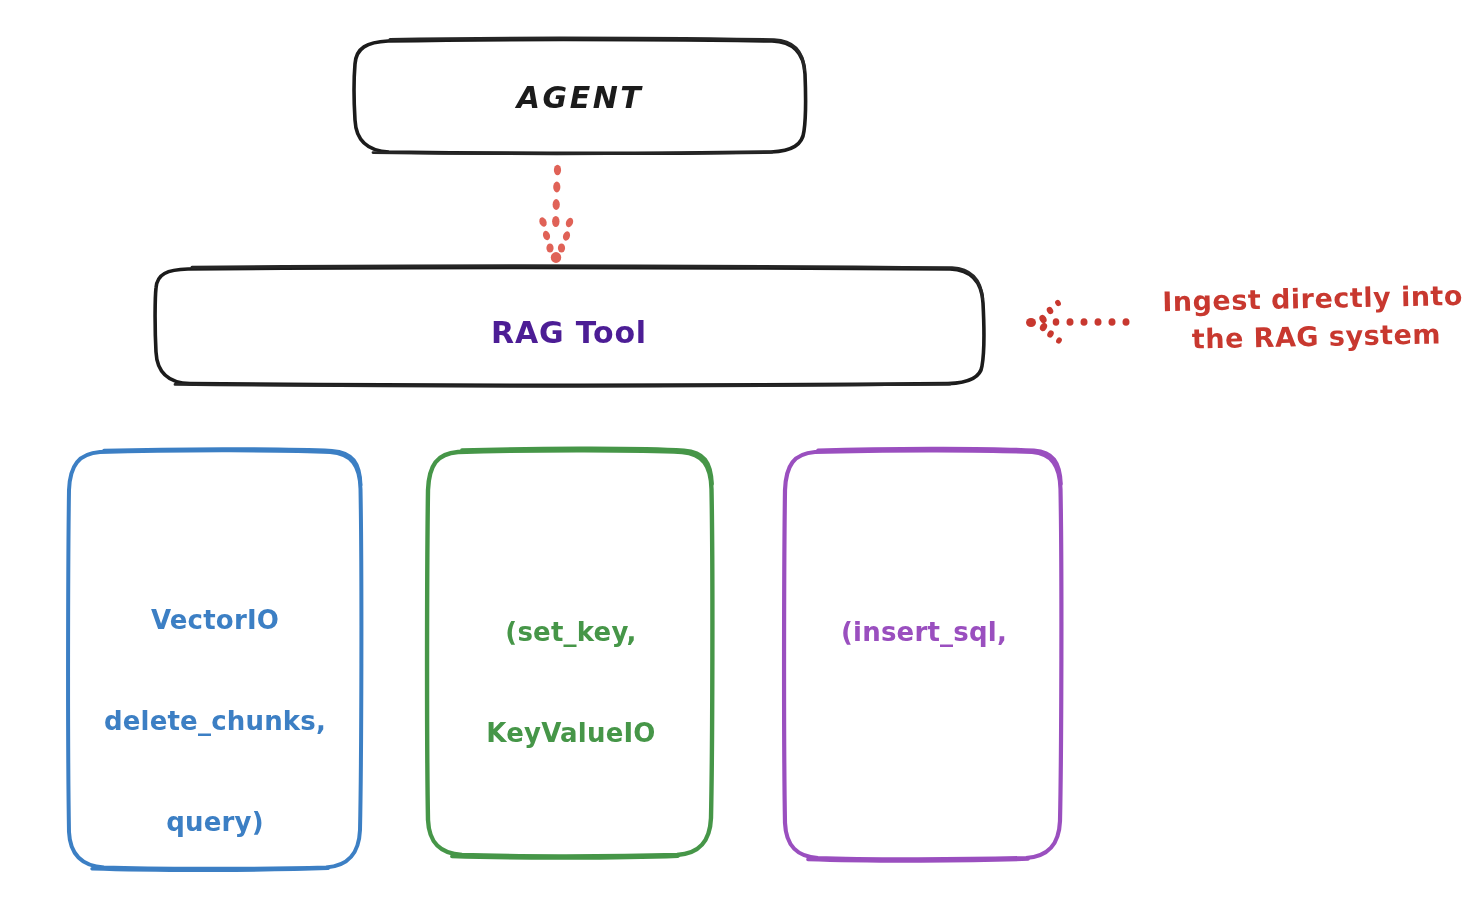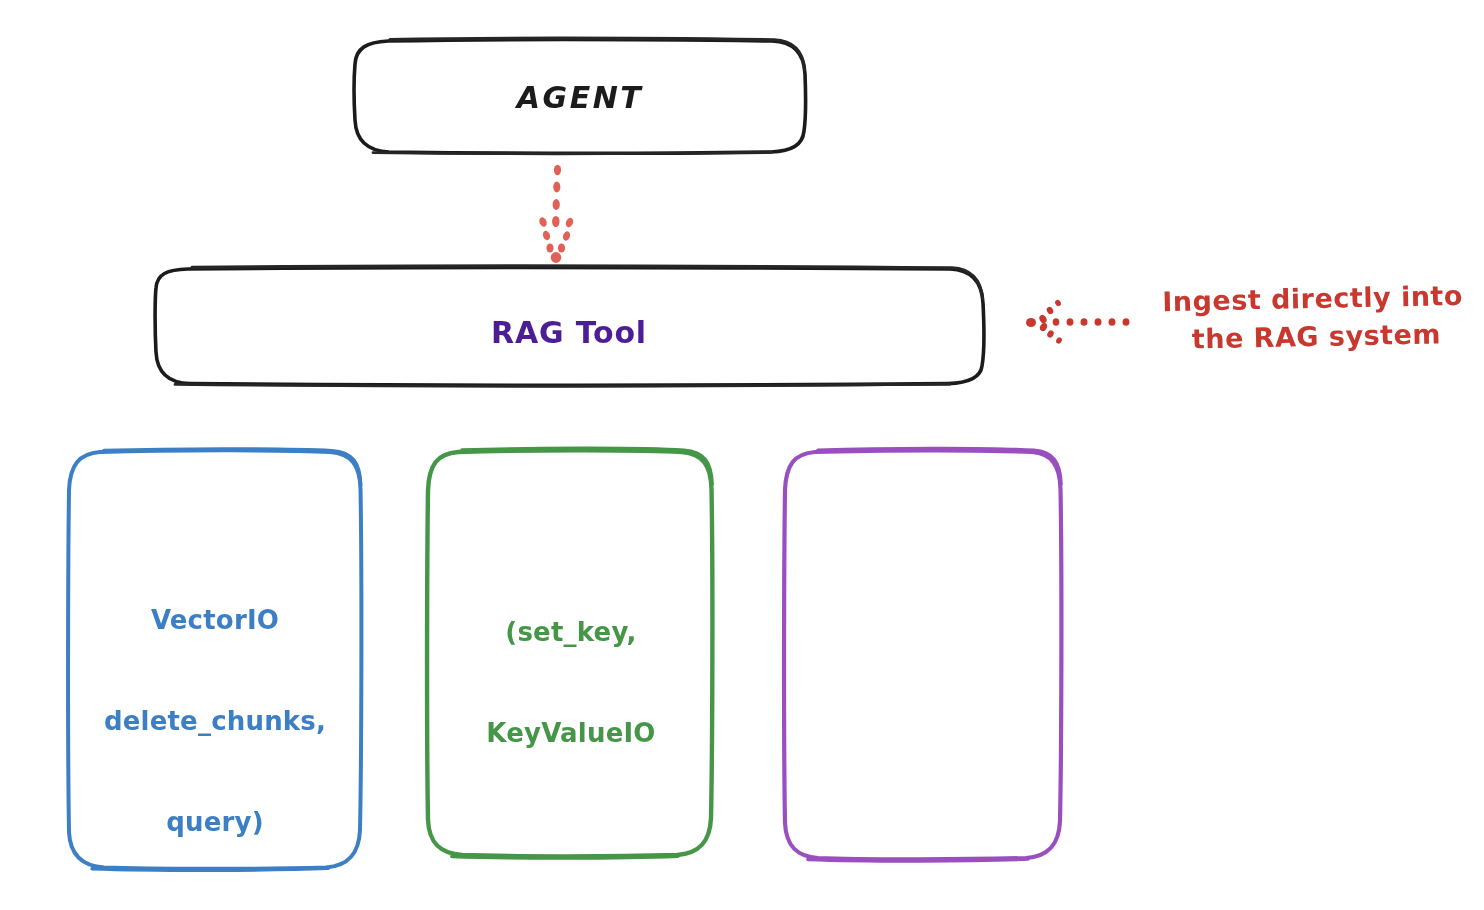--- a/index.html
+++ b/index.html
@@ -191,15 +191,16 @@
 </div>
 
 <div class="store-text" id="keyvalue-text">
   <span class="ln">(set_key,</span>
   <span class="ln">KeyValueIO</span>
   
   
 </div>
 
 <div class="store-text" id="relational-text">
+  <span class="ln">(insert_sql,</span>
   
   
 </div>
 
 </body></html>

